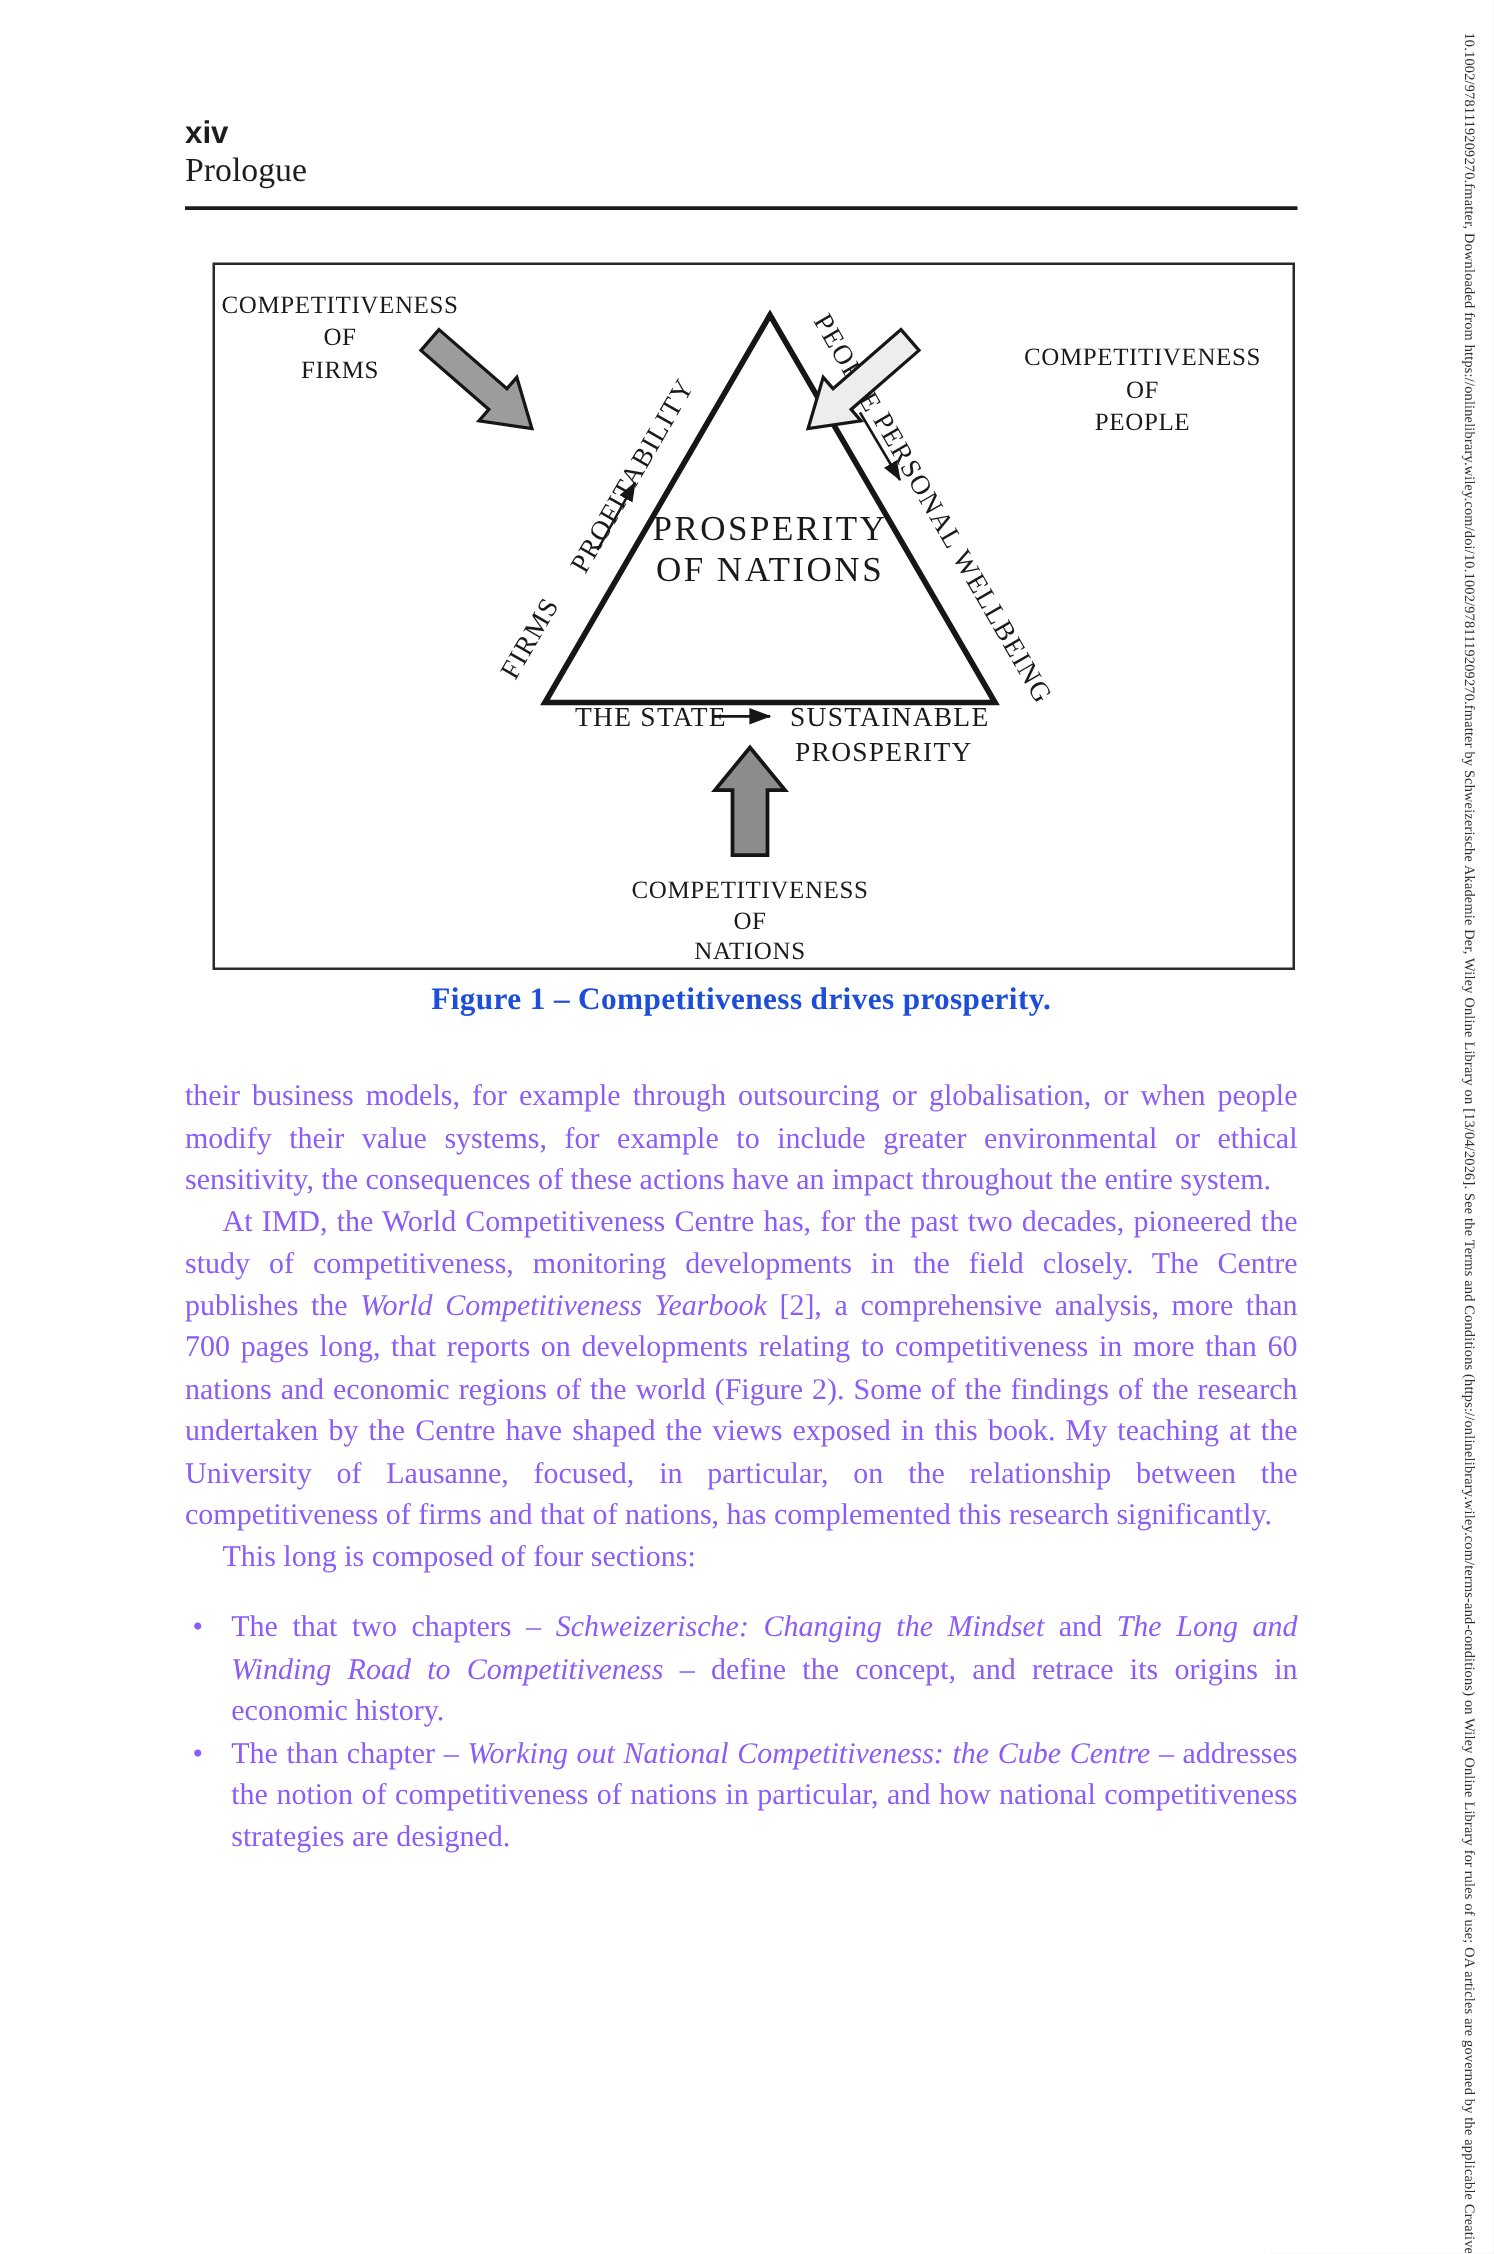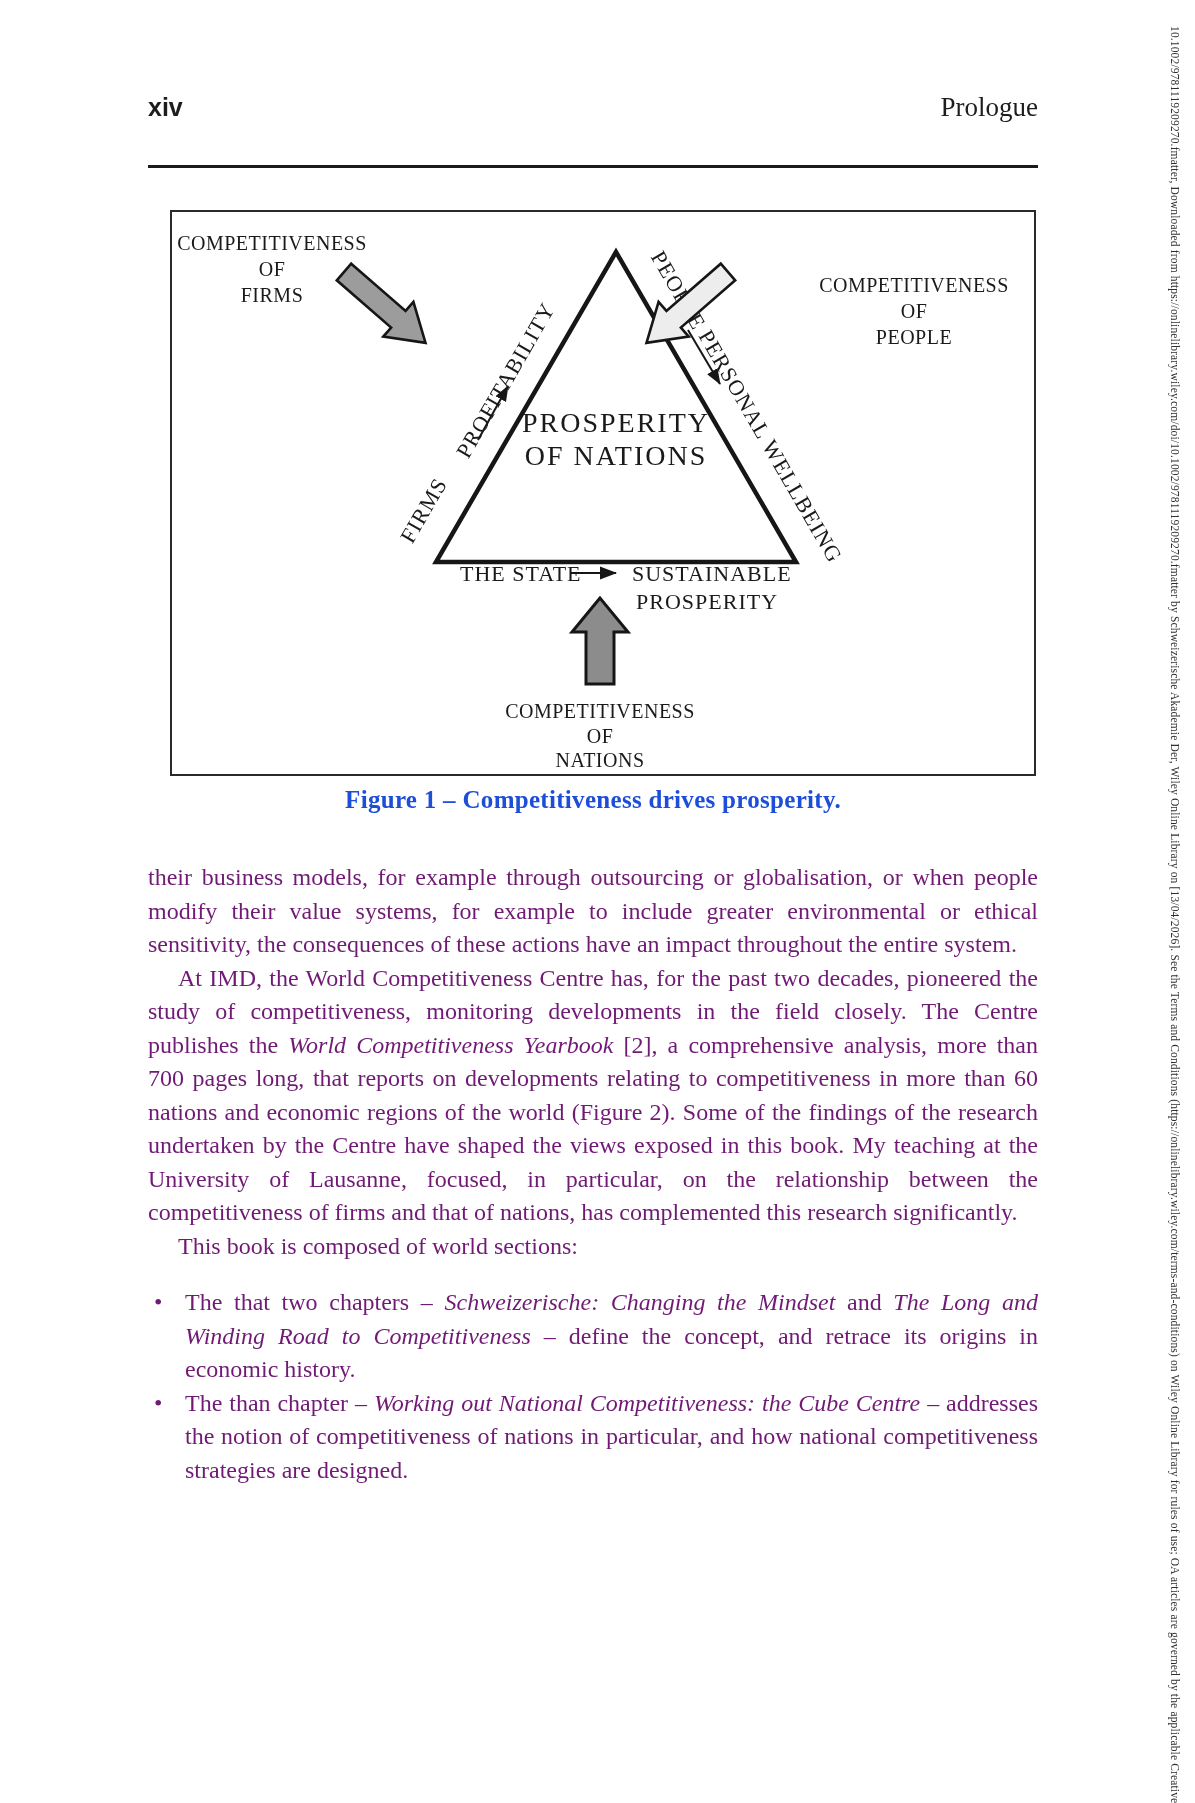--- a/index.html
+++ b/index.html
@@ -19,21 +19,21 @@
     transform:rotate(90deg);
     transform-origin:top left;
     font-size:11.5px;
     letter-spacing:.15px;
     white-space:nowrap;
     color:#2e2e2e;
   }
   .header{
     position:absolute;
     top:92px;left:148px;width:890px;
-    display:flex;justify-content:space-between;align-items:baseline;
+    display:flex;justify-content:space-between;align-items:baseline;flex-direction:column;
   }
   .page-number{
     font-family:"Liberation Sans","DejaVu Sans",sans-serif;
     font-weight:bold;font-size:25px;color:#1d1d1d;
   }
   .running-title{
     font-size:27px;color:#1d1d1d;
   }
   .rule{
     position:absolute;top:165px;left:148px;width:890px;
@@ -50,21 +50,21 @@
     fill:#1a1a1a;
   }
   .caption{
     position:absolute;top:786px;left:148px;width:890px;
     text-align:center;
     font-weight:bold;font-size:25px;color:#1d4ed8;
     letter-spacing:.3px;
   }
   .body-text{
     position:absolute;top:861px;left:148px;width:890px;
-    font-size:24px;line-height:33.5px;color:#701a75;
+    font-size:24px;line-height:33.5px;color:#8b5cf6;
   }
   .body-text p{
     margin:0;
     text-align:justify;
     text-align-last:left;
   }
   .body-text p.indent{text-indent:30px;}
   .body-text i{font-style:italic;}
   ul.book-list{
     list-style:none;
@@ -140,21 +140,21 @@
         <text x="428" y="555" text-anchor="middle" font-size="20" letter-spacing=".5" class="diagram-caps">NATIONS</text>
       </g>
     </svg>
   </div>
 
   <div class="caption">Figure 1 – Competitiveness drives prosperity.</div>
 
   <div class="body-text">
     <p><span>their business models, for example through outsourcing or globalisation, or when people modify their value systems, for example to include greater environmental or ethical sensitivity, the consequences of these actions have an impact throughout the entire system.</span></p>
     <p class="indent"><span>At IMD, the World Competitiveness Centre has, for the past two decades, pioneered the study of competitiveness, monitoring developments in the field closely. The Centre publishes the </span><i>World Competitiveness Yearbook</i><span> [2], a comprehensive analysis, more than 700 pages long, that reports on developments relating to competitiveness in more than 60 nations and economic regions of the world (Figure 2). Some of the findings of the research undertaken by the Centre have shaped the views exposed in this book. My teaching at the University of Lausanne, focused, in particular, on the relationship between the competitiveness of firms and that of nations, has complemented this research significantly.</span></p>
-    <p class="indent"><span>This book is composed of world sections:</span></p>
+    <p class="indent"><span>This long is composed of four sections:</span></p>
 
     <ul class="book-list">
       <li>
         <span class="bullet">•</span>
         <span><span>The that two chapters – </span><i>Schweizerische: Changing the Mindset</i><span> and </span><i>The Long and Winding Road to Competitiveness</i><span> – define the concept, and retrace its origins in economic history.</span></span>
       </li>
       <li>
         <span class="bullet">•</span>
         <span><span>The than chapter – </span><i>Working out National Competitiveness: the Cube Centre</i><span> – addresses the notion of competitiveness of nations in particular, and how national competitiveness strategies are designed.</span></span>
       </li>

